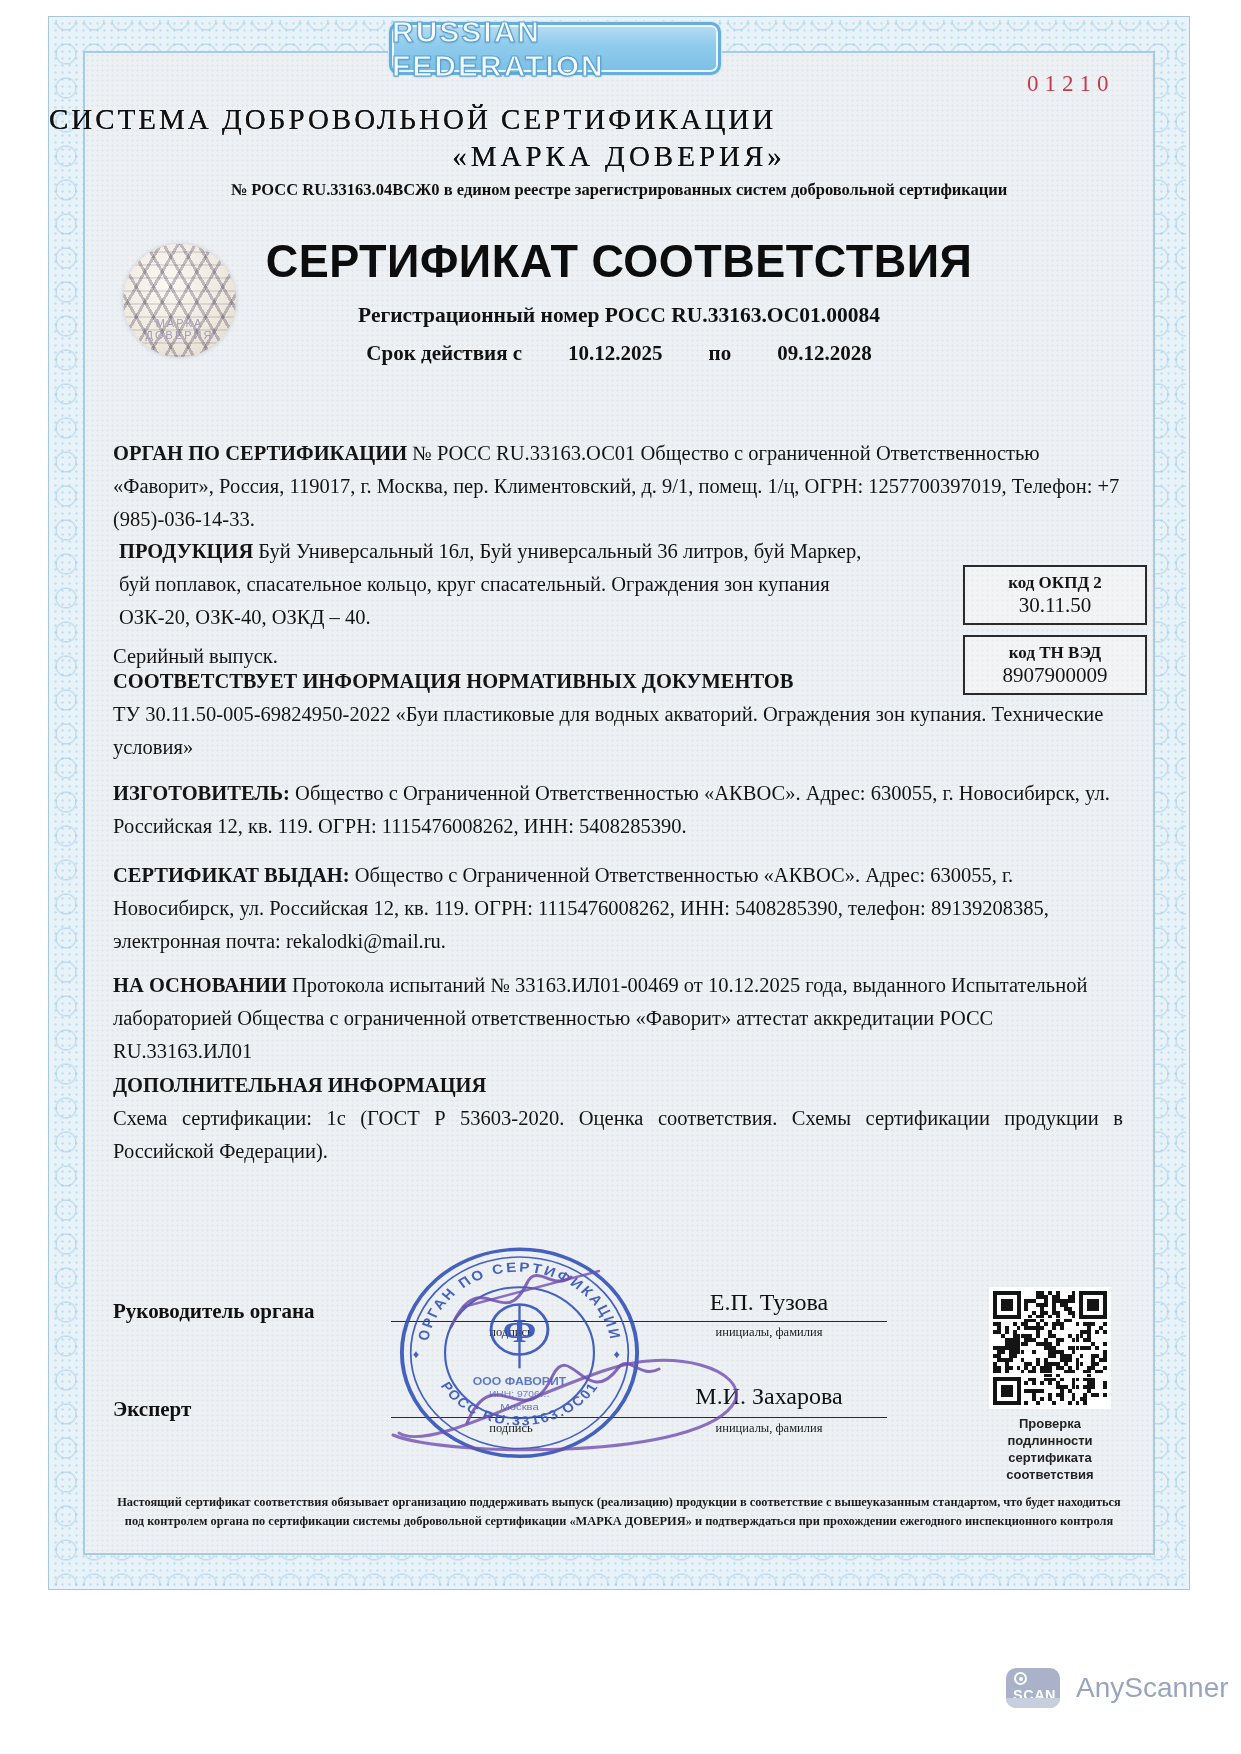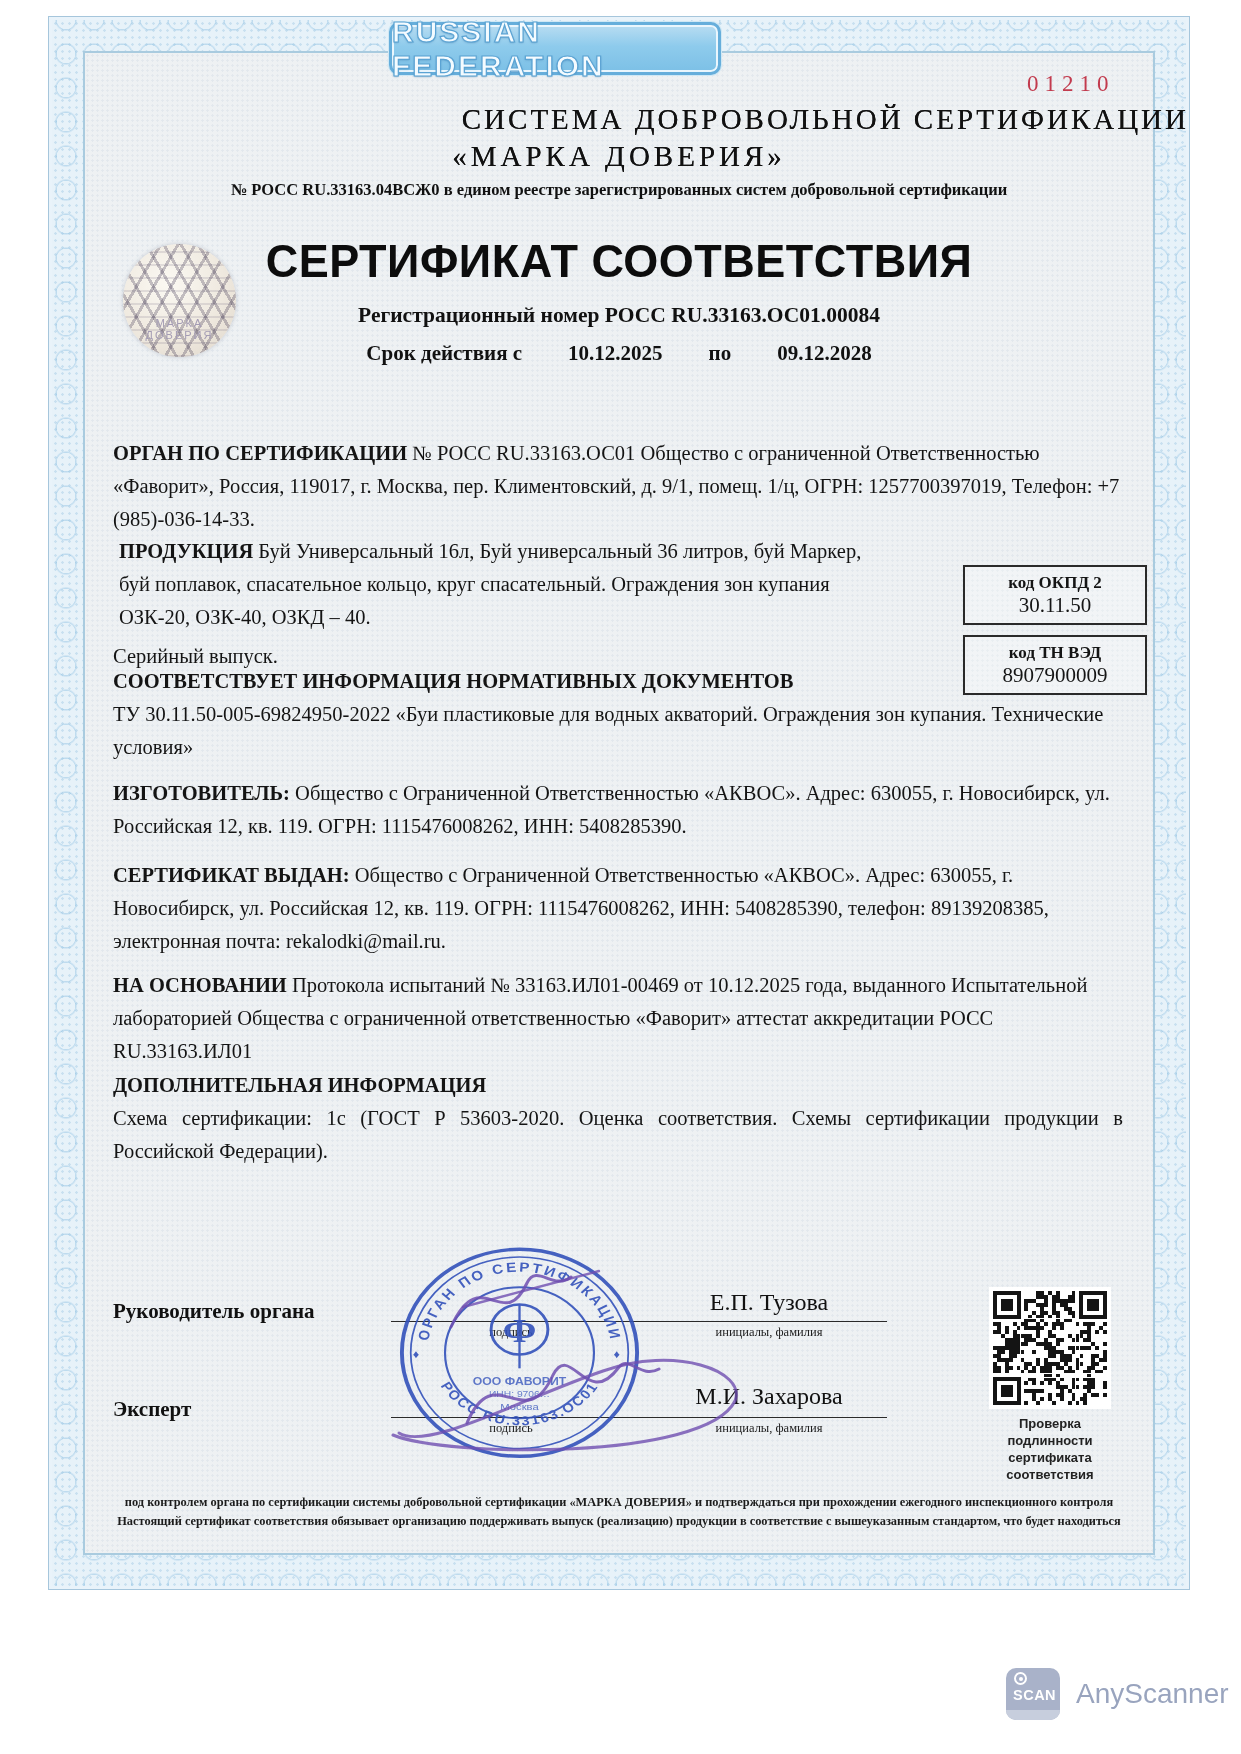--- a/index.html
+++ b/index.html
@@ -19,21 +19,21 @@
          background-image:radial-gradient(rgba(150,170,195,.13) 1px, rgba(150,170,195,0) 1.2px);
          background-size:5px 5px;}
   
   .badge{position:absolute;left:340px;top:5px;width:326px;height:47px;z-index:5;
          background:linear-gradient(180deg,#b9ddf2 0%,#8ecbec 45%,#7cc0e6 100%);
          border:3px solid #66aedb;border-radius:10px;box-shadow:inset 0 0 0 2px #eaf6fd,0 0 0 1px #cfe8f5;
          display:flex;align-items:center;justify-content:center;}
   .badge span{font-family:"Liberation Sans",sans-serif;font-weight:700;font-size:30px;letter-spacing:2px;
          color:#f4fbff;-webkit-text-stroke:1.2px #5ba3d3;text-shadow:0 1px 2px rgba(60,120,170,.5);}
   .serial{position:absolute;left:978px;top:54px;font-size:23px;letter-spacing:6px;color:#c23b4e;font-weight:400;}
-  .h1{position:absolute;left:0;right:0;top:86px;text-align:right;font-size:29px;letter-spacing:3px;color:#111;
+  .h1{position:absolute;left:0;right:0;top:86px;text-align:left;font-size:29px;letter-spacing:3px;color:#111;
       text-shadow:0 0 .6px #222;}
   .h2{position:absolute;left:0;right:0;top:123px;text-align:center;font-size:29px;letter-spacing:4px;color:#111;
       text-shadow:0 0 .6px #222;}
   .registry{position:absolute;left:0;right:0;top:163px;text-align:center;font-size:16.5px;font-weight:700;color:#111;}
   .agency{position:absolute;left:0;right:0;top:185px;text-align:center;font-size:20px;font-weight:700;color:#111;}
   .doctitle{position:absolute;left:0;right:0;top:218px;text-align:center;
       font-family:"Liberation Sans",sans-serif;font-weight:700;font-size:45px;letter-spacing:0.5px;color:#0d0d0d;
       transform:scaleY(1.04);}
   .regnum{position:absolute;left:0;right:0;top:286px;text-align:center;font-size:21.5px;font-weight:700;color:#111;}
   .validity{position:absolute;left:0;right:0;top:324px;display:flex;justify-content:center;gap:46px;
@@ -69,21 +69,21 @@
   .qr .f::after{content:"";position:absolute;left:4px;top:4px;width:12px;height:12px;background:#141414;}
   .qr-cap{position:absolute;left:926px;top:1398px;width:150px;text-align:center;
       font-family:"Liberation Sans",sans-serif;font-weight:700;font-size:13px;line-height:17px;color:#222;}
   
   .fineprint{position:absolute;left:36px;right:36px;top:1476px;text-align:center;
       font-size:12.4px;font-weight:700;line-height:19px;color:#1c1c1c;}
   .printinfo{position:absolute;left:0;right:0;top:1594px;text-align:center;
       font-family:"Liberation Sans",sans-serif;font-size:10.5px;letter-spacing:.5px;color:#a3b6c4;}
   
   .scanmark{position:absolute;left:1006px;top:1668px;display:flex;align-items:center;gap:16px;}
-  .scanicon{position:relative;width:54px;height:52px;border-radius:10px;background:#a9b2c9;overflow:hidden;}
+  .scanicon{position:relative;width:54px;height:40px;border-radius:10px;background:#a9b2c9;overflow:hidden;}
   .scanicon .dot{position:absolute;left:8px;top:4px;width:9px;height:9px;border:2.5px solid #fff;border-radius:50%;}
   .scanicon .dot::after{content:"";position:absolute;left:2.5px;top:2.5px;width:4px;height:4px;border-radius:50%;background:#fff;}
   .scanicon .txt{position:absolute;left:7px;top:19px;font-family:"Liberation Sans",sans-serif;font-weight:700;font-size:14.5px;color:#fff;letter-spacing:.5px;}
   .scanicon .strip{position:absolute;left:0;right:0;bottom:0;height:10px;background:#c7cedd;}
   .scanlabel{font-family:"Liberation Sans",sans-serif;font-size:28px;color:#99a4be;}
 </style>
 </head>
 <body>
 
 <div class="page">
@@ -499,22 +499,22 @@
         <i style="left:31.4px;top:110.1px;width:3.9px;height:3.9px"></i>
         <i style="left:43.2px;top:110.1px;width:3.9px;height:3.9px"></i>
         <i style="left:59.0px;top:110.1px;width:3.9px;height:3.9px"></i>
         <i style="left:74.7px;top:110.1px;width:3.9px;height:3.9px"></i>
         <i style="left:82.6px;top:110.1px;width:3.9px;height:3.9px"></i>
         <i style="left:90.4px;top:110.1px;width:3.9px;height:3.9px"></i>
       </div>
     <div class="qr-cap">Проверка подлинности сертификата соответствия</div>
 
     <div class="fineprint">
+      <div>Настоящий сертификат соответствия обязывает организацию поддерживать выпуск (реализацию) продукции в соответствие с вышеуказанным стандартом, что будет находиться</div>
       <div>под контролем органа по сертификации системы добровольной сертификации «МАРКА ДОВЕРИЯ» и подтверждаться при прохождении ежегодного инспекционного контроля</div>
-      <div>Настоящий сертификат соответствия обязывает организацию поддерживать выпуск (реализацию) продукции в соответствие с вышеуказанным стандартом, что будет находиться</div>
     </div>
   </div>
 
 
   <div class="scanmark">
     <div class="scanicon">
       <span class="dot"></span>
       <span class="txt">SCAN</span>
       <span class="strip"></span>
     </div>

